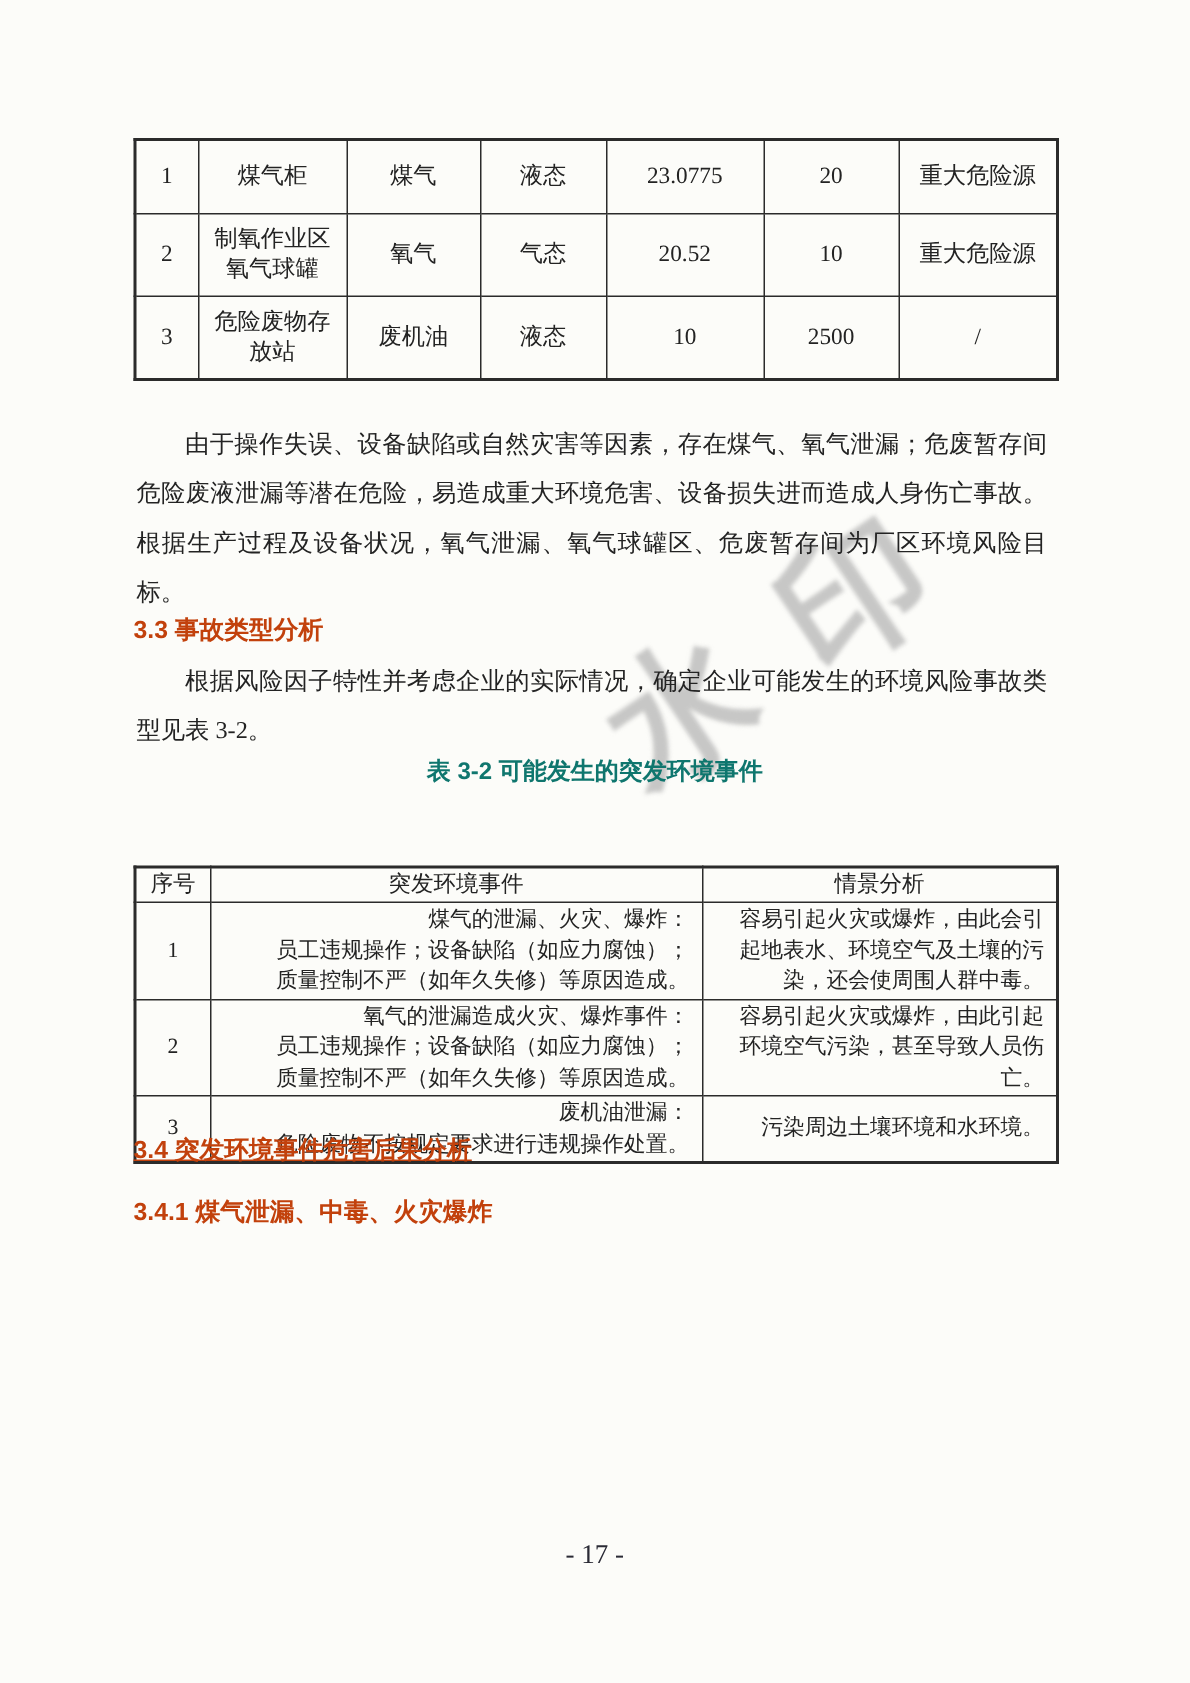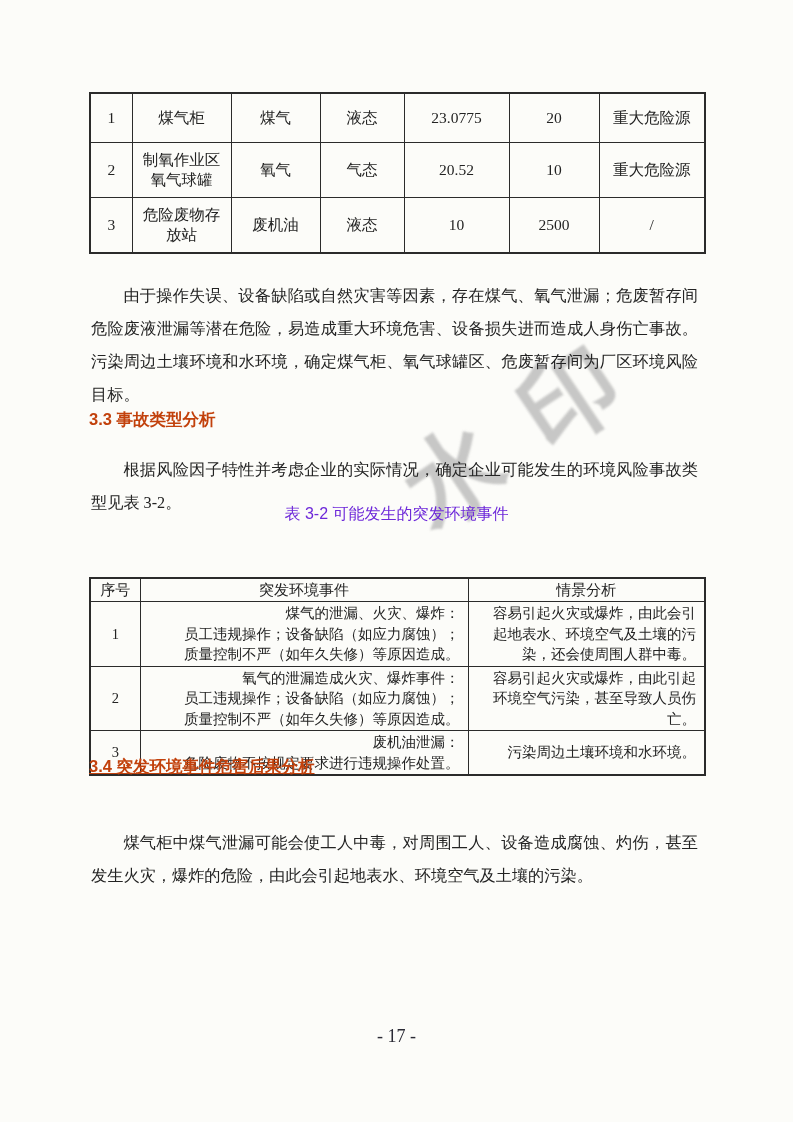--- a/index.html
+++ b/index.html
@@ -27,21 +27,21 @@
   #tbl2 .hdr{ text-align:center;height:22px;font-size:15px;padding:0 2px;}
   #tbl2 .num{text-align:center;padding:0 2px;}
   #tbl2 .evt{text-align:right;padding:1px 8px;white-space:pre-line;}
   #tbl2 .ana{text-align:right;padding:1px 8px;white-space:pre-line;}
   
   .para{width:607px;font-size:16.2px;line-height:33px;text-align:justify;
         text-justify:inter-ideograph;text-indent:2em;}
   .heading{font-family:"Liberation Sans","DejaVu Sans",sans-serif;
         font-weight:700;font-size:16.5px;color:#c2410c;white-space:nowrap;}
   .tbl-title{width:615px;text-align:center;font-family:"Liberation Sans","DejaVu Sans",sans-serif;
-        font-weight:400;font-size:16px;color:#6d28d9;}
+        font-weight:700;font-size:16px;color:#0f766e;}
   .footer{width:793px;text-align:center;font-size:18px;color:#2a2a35;}
 </style>
 </head>
 <body>
 
 <div class="page">
 
   <div class="watermark">水印</div>
 
   <table id="tbl1" class="doc-table layer" style="left:89px;top:92px;">
@@ -78,24 +78,24 @@
         <td>危险废物存放站</td>
         <td>废机油</td>
         <td>液态</td>
         <td>10</td>
         <td>2500</td>
         <td>/</td>
       </tr>
     </tbody>
   </table>
 
-  <div class="para layer" style="left:91px;top:280px;">由于操作失误、设备缺陷或自然灾害等因素，存在煤气、氧气泄漏；危废暂存间危险废液泄漏等潜在危险，易造成重大环境危害、设备损失进而造成人身伤亡事故。污染周边土壤环境和水环境，确定煤气柜、氧气球罐区、危废暂存间为厂区环境风险目标。</div>
+  <div class="para layer" style="left:91px;top:280px;">由于操作失误、设备缺陷或自然灾害等因素，存在煤气、氧气泄漏；危废暂存间危险废液泄漏等潜在危险，易造成重大环境危害、设备损失进而造成人身伤亡事故。根据生产过程及设备状况，氧气泄漏、氧气球罐区、危废暂存间为厂区环境风险目标。</div>
 
   <div class="heading layer" style="left:89px;top:409px;">3.3 事故类型分析</div>
-  <div class="para layer" style="left:91px;top:454px;">根据风险因子特性并考虑企业的实际情况，确定企业可能发生的环境风险事故类型见表 3-2。</div>
+  <div class="para layer" style="left:91px;top:438px;">根据风险因子特性并考虑企业的实际情况，确定企业可能发生的环境风险事故类型见表 3-2。</div>
 
   <div class="tbl-title layer" style="left:89px;top:504px;">表 3-2 可能发生的突发环境事件</div>
 
   <table id="tbl2" class="doc-table layer" style="left:89px;top:531px;">
     <colgroup>
       <col style="width:50px">
         <col style="width:328px">
         <col style="width:237px">
     </colgroup>
     <tbody>
@@ -125,17 +125,17 @@
       <tr style="height:42px">
         <td class="num">3</td>
         <td class="evt">废机油泄漏：
 危险废物不按规定要求进行违规操作处置。</td>
         <td class="ana">污染周边土壤环境和水环境。</td>
       </tr>
     </tbody>
   </table>
 
   <div class="heading layer" style="left:89px;top:756px;text-decoration:underline;">3.4 突发环境事件危害后果分析</div>
-  <div class="para layer" style="left:91px;top:827px;">煤气柜中煤气泄漏可能会使工人中毒，对周围工人、设备造成腐蚀、灼伤，甚至发生火灾，爆炸的危险，由此会引起地表水、环境空气及土壤的污染。</div>
+  <div class="heading layer" style="left:89px;top:797px;">3.4.1 煤气泄漏、中毒、火灾爆炸</div>
 
   <div class="footer layer" style="left:0;top:1026px;">- 17 -</div>
 
 </div>
 
 </body></html>

